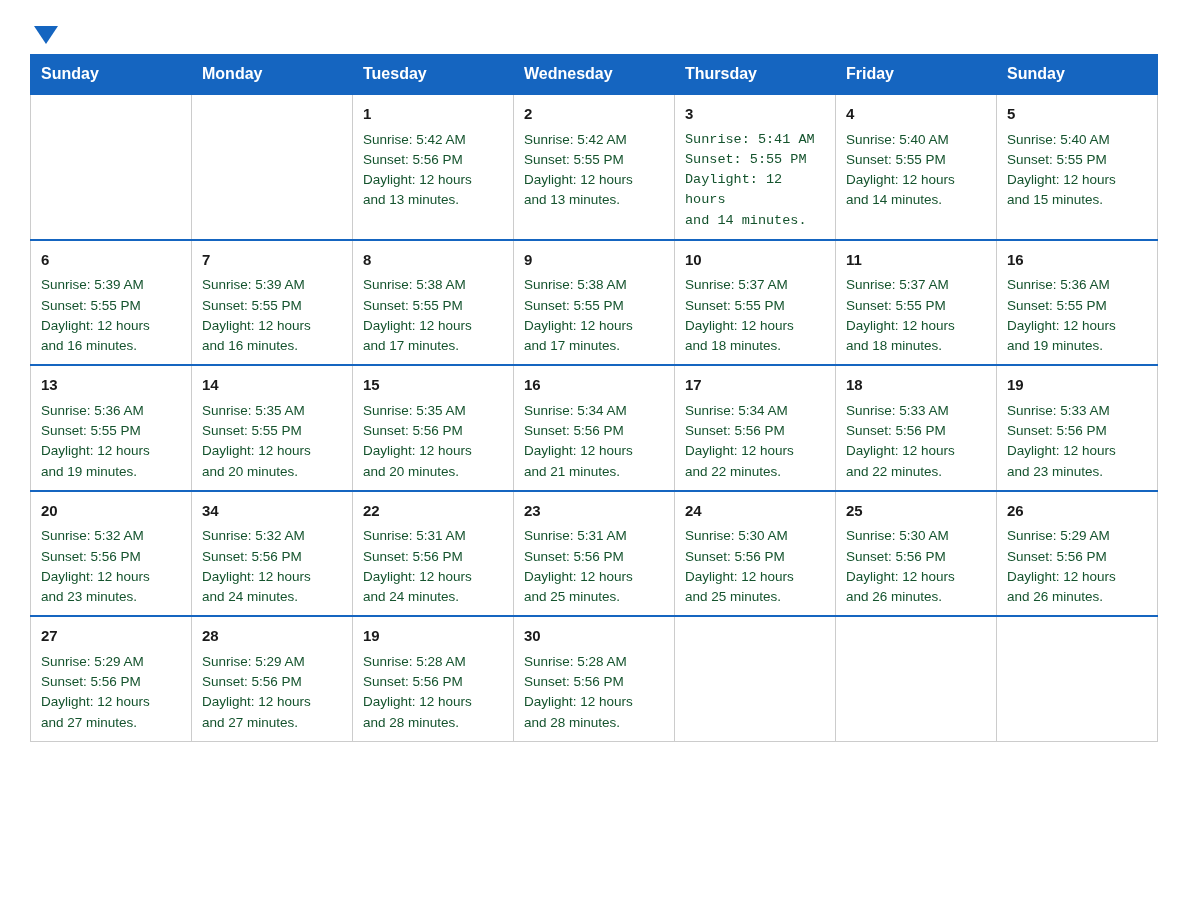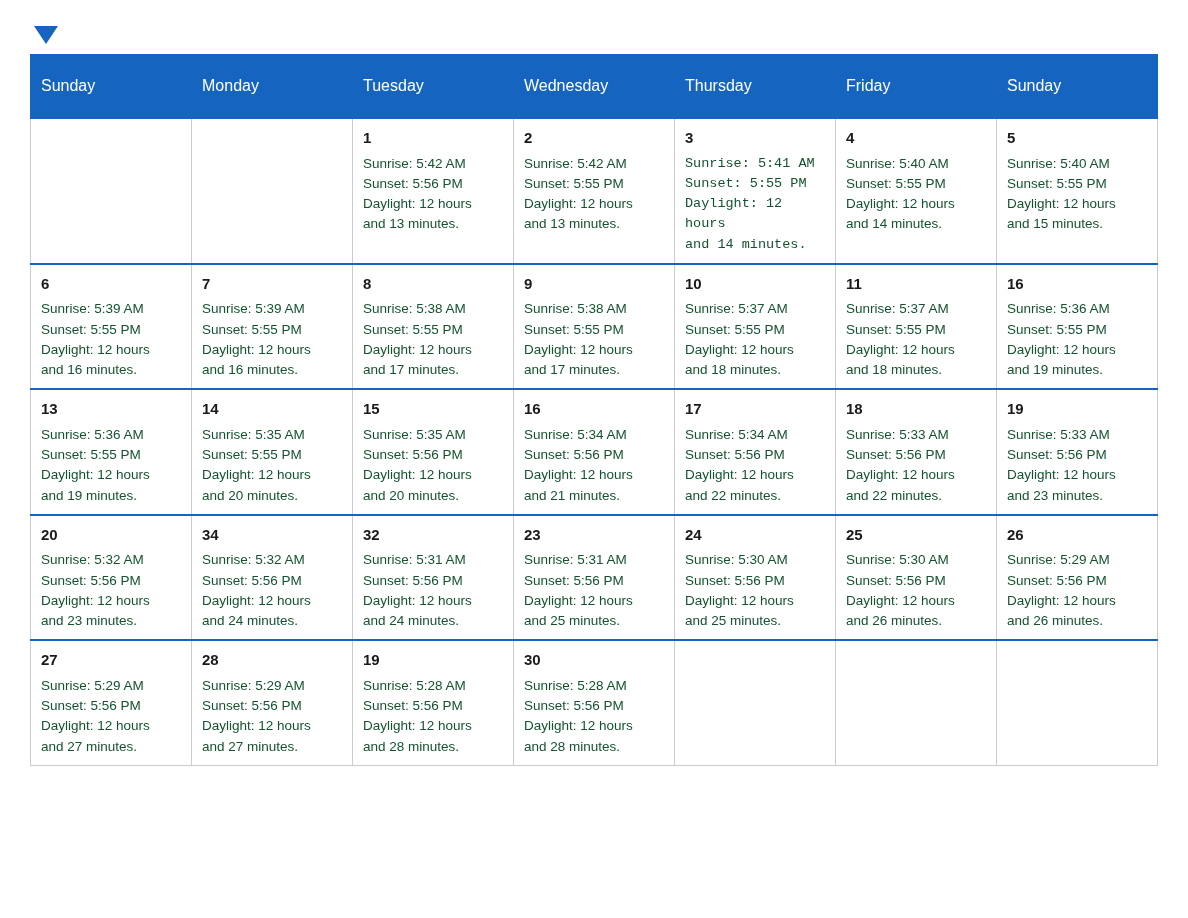--- a/index.html
+++ b/index.html
@@ -62,22 +62,22 @@
     }
     .calendar {
       width: 100%;
       border-collapse: collapse;
       border: 1px solid #aaa;
     }
     .calendar th {
       background-color: #1565c0;
       color: #fff;
       font-size: 16px;
-      font-weight: normal;
-      padding: 22px 10px;
+      font-weight: bold;
+      padding: 10px 10px;
       text-align: left;
       border: 1px solid #1565c0;
     }
     .calendar td {
       vertical-align: top;
       border: 1px solid #ccc;
       padding: 8px 10px;
       width: calc(100% / 7);
       min-height: 100px;
       font-size: 13.5px;
@@ -282,21 +282,21 @@
 and 23 minutes.</div>
         </td>
         <td>
           <span class="day-number">34</span>
           <div class="day-info" style="white-space: pre-line;">Sunrise: 5:32 AM
 Sunset: 5:56 PM
 Daylight: 12 hours
 and 24 minutes.</div>
         </td>
         <td>
-          <span class="day-number">32</span>
+          <span class="day-number">22</span>
           <div class="day-info" style="white-space: pre-line;">Sunrise: 5:31 AM
 Sunset: 5:56 PM
 Daylight: 12 hours
 and 24 minutes.</div>
         </td>
         <td>
           <span class="day-number">23</span>
           <div class="day-info" style="white-space: pre-line;">Sunrise: 5:31 AM
 Sunset: 5:56 PM
 Daylight: 12 hours

